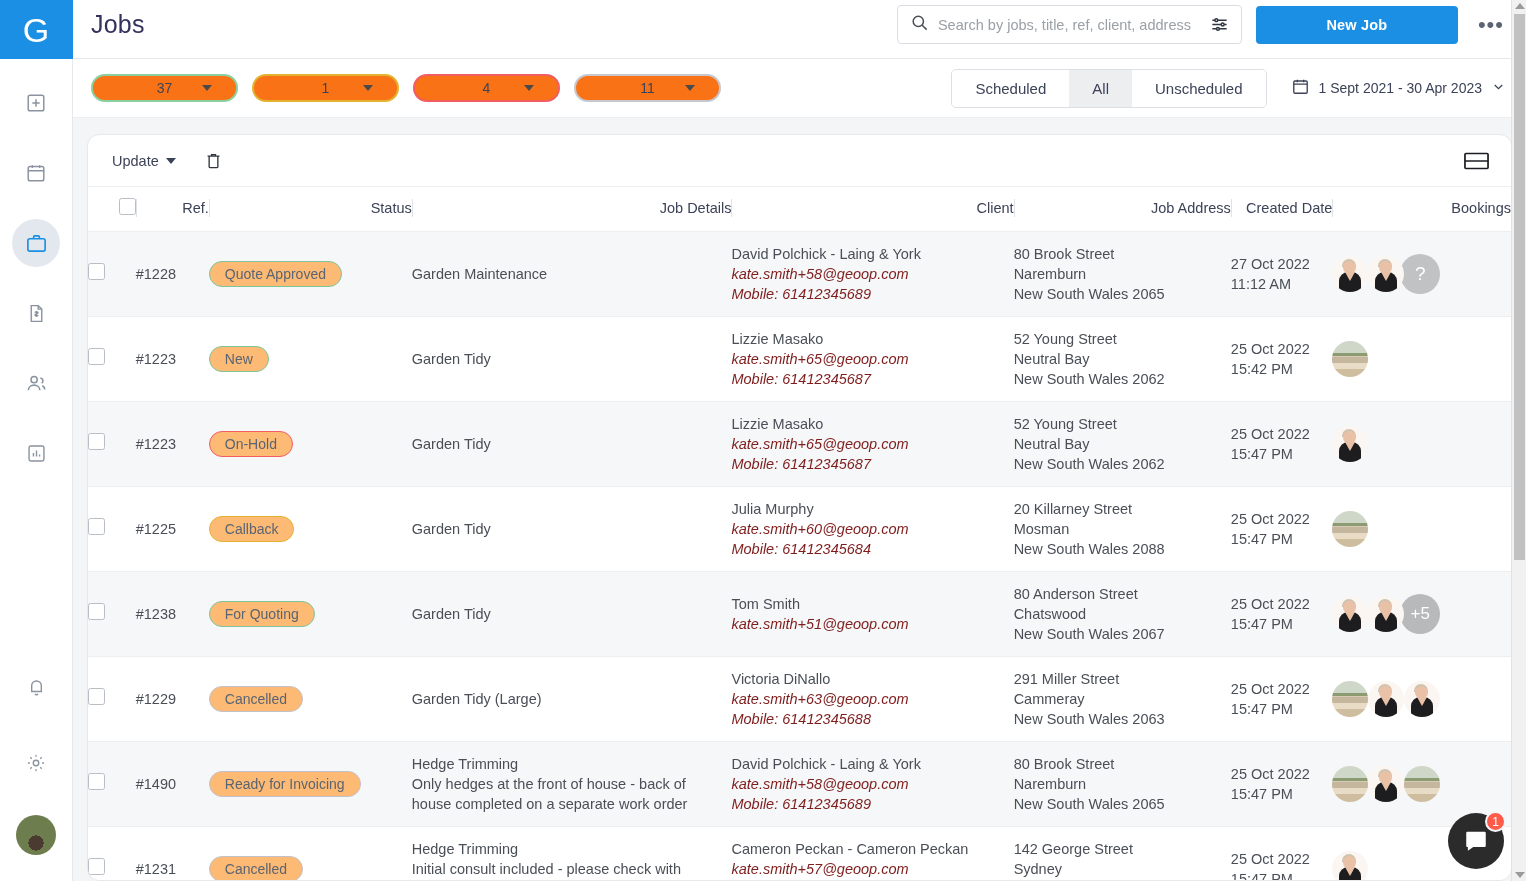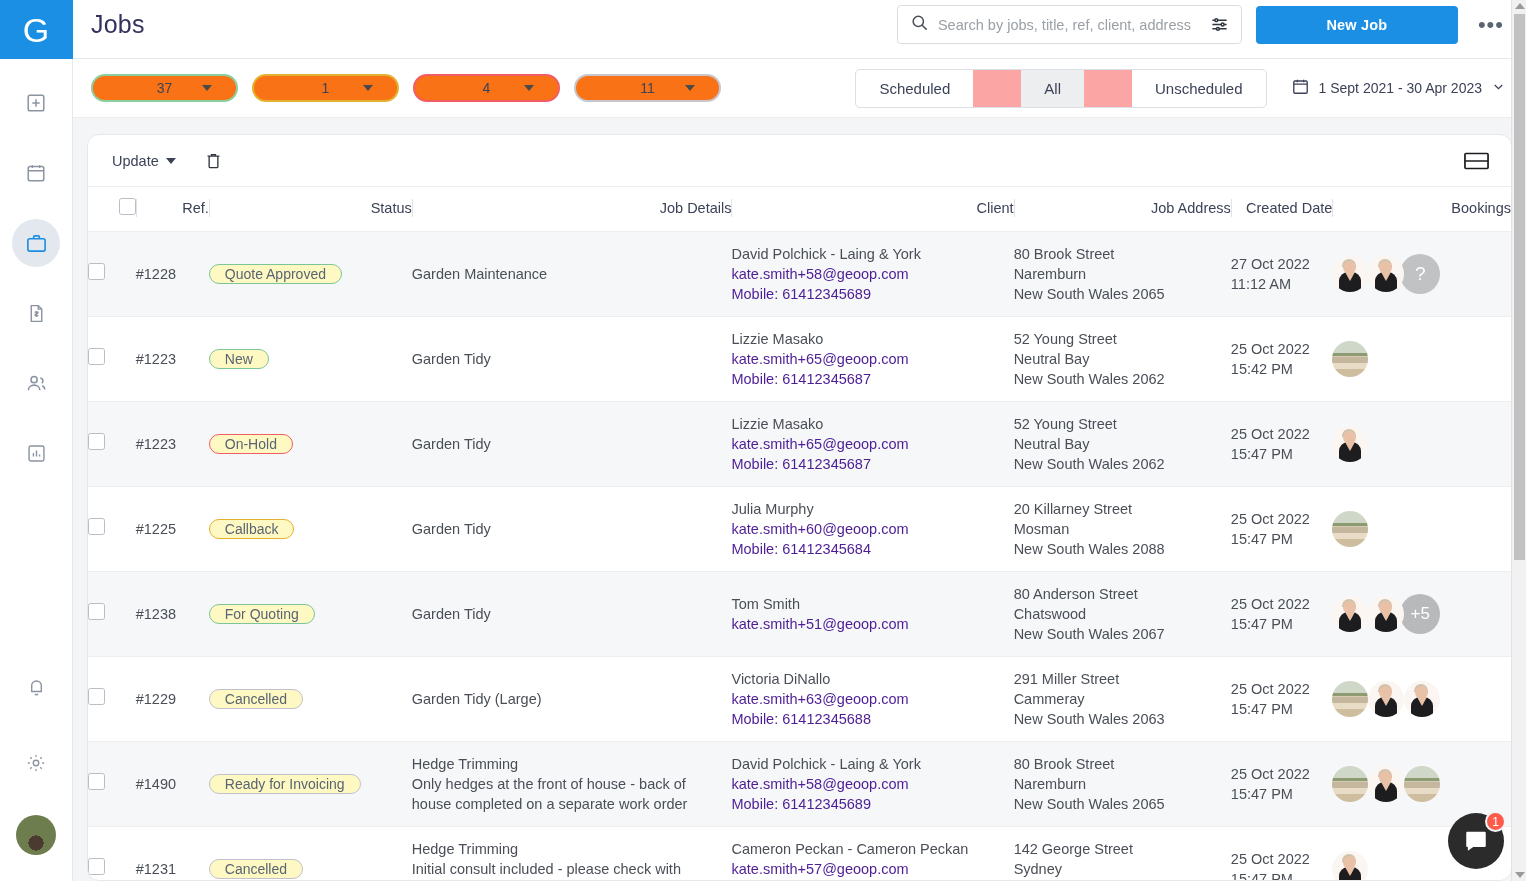--- a/index.html
+++ b/index.html
@@ -83,21 +83,21 @@
     margin-right: 14px; background: #f97316; cursor: pointer;
     font-size: 14px; color: #3c4257;
   }
   .chip .caret {
     position: absolute; right: 24px; top: 50%; transform: translateY(-50%);
     width: 0; height: 0; border-left: 5px solid transparent; border-right: 5px solid transparent;
     border-top: 6px solid #4a4a4a;
   }
   .toggle-group {
     margin-left: auto; display: flex; height: 39px;
-    border: 1px solid #dcdfe3; border-radius: 5px; overflow: hidden; background: #fca5a5; gap: 48px;
+    border: 1px solid #dcdfe3; border-radius: 5px; overflow: hidden; background: #fef9c3;
   }
   .toggle-btn {
     padding: 0 23px; display: flex; align-items: center; justify-content: center;
     font-size: 15px; color: #3c4257; cursor: pointer; background: #fff;
     border: none; font-family: "Liberation Sans", sans-serif;
   }
   .toggle-btn.active { background: #eceef0; }
   .daterange { display: flex; align-items: center; gap: 9px; margin-left: 24px; cursor: pointer; font-size: 14px; color: #3c4257; }
 
   
@@ -137,28 +137,28 @@
   td.c-address { width: 214px; }
   td.c-created { width: 100px; }
   td.c-bookings{ width: 176px; padding-right: 0; }
 
   .cb {
     width: 17px; height: 17px; border: 1.5px solid #b9bec6; border-radius: 2.5px;
     background: #fff; display: inline-block; cursor: pointer;
   }
   .badge {
     display: inline-flex; align-items: center; justify-content: center;
-    height: 20px; padding: 0 15px; border-radius: 14px; border: 1.6px solid #b9bec6;
-    font-size: 14px; color: #5a6472; background: #fef9c3; white-space: nowrap; cursor: pointer;
+    height: 26px; padding: 0 15px; border-radius: 14px; border: 1.6px solid #b9bec6;
+    font-size: 14px; color: #5a6472; background: #fdba74; white-space: nowrap; cursor: pointer;
   }
   .badge.green  { border-color: #7cc598; }
   .badge.yellow { border-color: #e3b22f; }
   .badge.red    { border-color: #f25c63; }
   .badge.grey   { border-color: #c2c0ca; }
-  .sub { color: #4c1d95; }
+  .sub { color: #7f1d1d; font-style: italic; }
   .details-title { color: #4a4f57; }
   .details-desc { color: #4a4f57; }
 
   .bookings { display: flex; align-items: center; }
   .av {
     width: 36px; height: 36px; border-radius: 50%; overflow: hidden;
     margin-right: 0px; flex: 0 0 36px; position: relative; background: #fff;
   }
   .av + .av { margin-left: 0px; }
   .av-more {

